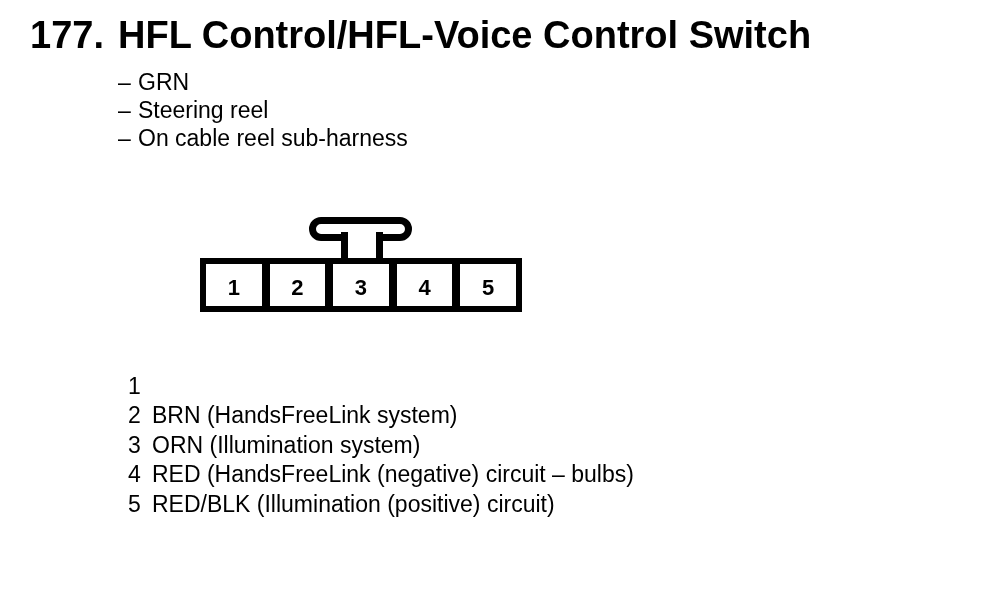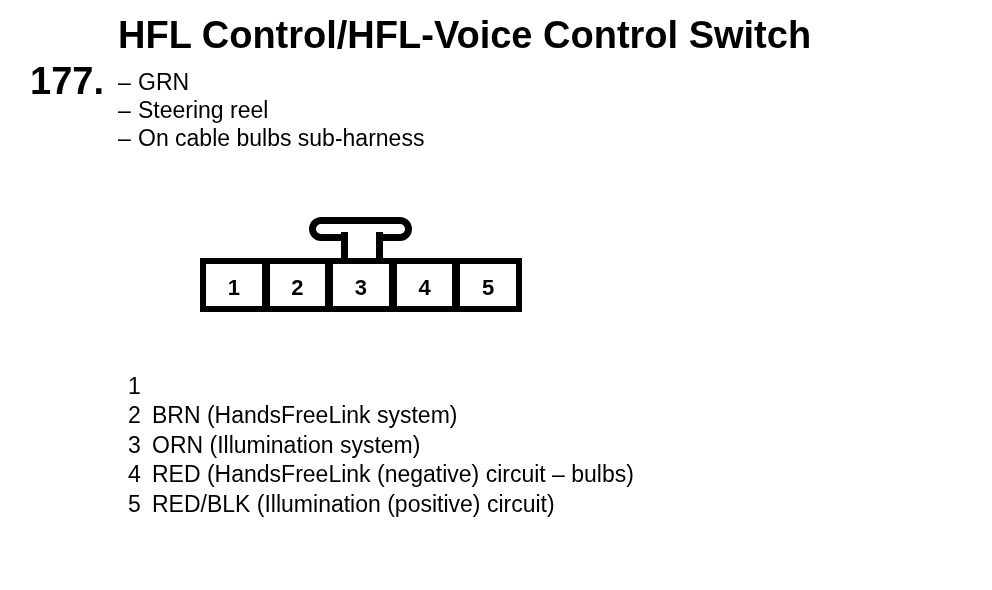--- a/index.html
+++ b/index.html
@@ -25,21 +25,20 @@
     display: flex;
     font-size: 38px;
     font-weight: bold;
     line-height: 1.1;
     white-space: nowrap;
     letter-spacing: 0px;
   }
   .title-num {
     width: 88px;
     flex: 0 0 auto;
-    margin-top: 46px;
   }
 
   
   .notes {
     position: absolute;
     left: 118px;
     top: 68px;
     font-size: 23px;
     line-height: 28px;
   }
@@ -138,21 +137,21 @@
       <div class="note-line">
         <span class="dash">–</span>
         <span>GRN</span>
       </div>
       <div class="note-line">
         <span class="dash">–</span>
         <span>Steering reel</span>
       </div>
       <div class="note-line">
         <span class="dash">–</span>
-        <span>On cable bulbs sub-harness</span>
+        <span>On cable reel sub-harness</span>
       </div>
     </div>
 
   <div class="connector">
     <div class="latch-bar"></div>
     <div class="latch-stem"></div>
     <div class="conn-body">
         <div class="conn-cell">1</div>
         <div class="conn-cell">2</div>
         <div class="conn-cell">3</div>

